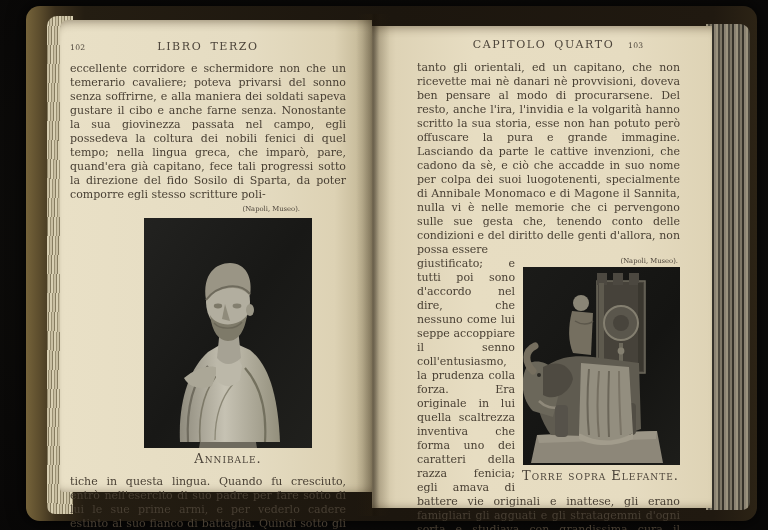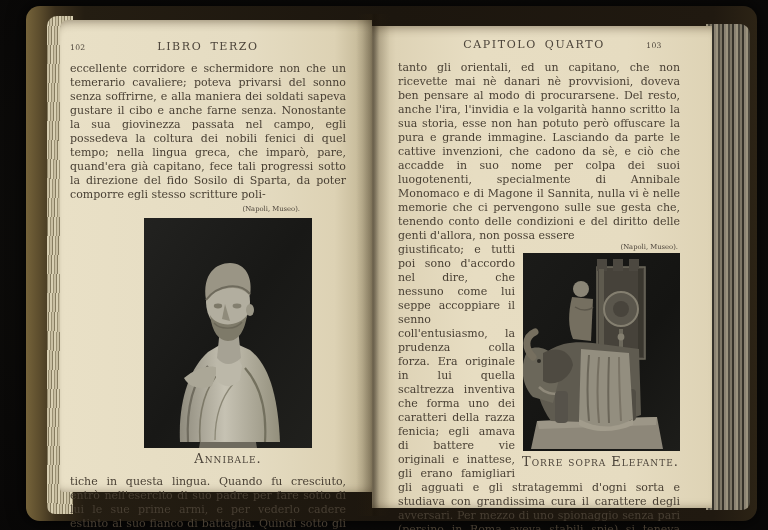--- a/index.html
+++ b/index.html
@@ -19,27 +19,27 @@
   
   .page{position:absolute;color:#453d31;}
   .page-left{left:60px;top:20px;width:312px;height:472px;
     background:linear-gradient(90deg,#e9e0c6 0%,#e5dcc2 60%,#ddd2b4 88%,#c4b897 97%,#a89c7d 100%);
     border-radius:8px 0 0 4px;
     box-shadow:inset 0 10px 10px -8px rgba(60,45,25,.45), inset 0 -6px 8px -6px rgba(60,45,25,.4);
     padding:20px 26px 0 10px;box-sizing:border-box;}
   .page-right{left:372px;top:26px;width:340px;height:482px;
     background:linear-gradient(90deg,#9c9075 0%,#c9bd9e 2%,#ded3b6 7%,#e7ddc2 30%,#e6dcc1 75%,#ded3b5 100%);
     box-shadow:inset 0 10px 10px -8px rgba(60,45,25,.45), inset 0 -6px 8px -6px rgba(60,45,25,.4);
-    padding:12px 32px 0 26px;box-sizing:border-box;}
+    padding:12px 32px 0 45px;box-sizing:border-box;}
   .gutter-shadow{position:absolute;left:356px;top:14px;width:34px;height:502px;pointer-events:none;
     background:linear-gradient(90deg,rgba(40,30,15,0) 0%,rgba(40,30,15,.28) 45%,rgba(25,18,8,.4) 52%,rgba(40,30,15,.15) 70%,rgba(40,30,15,0) 100%);}
   
   .header-row{display:flex;align-items:baseline;font-size:7.6px;letter-spacing:.3px;color:#4c443a;}
   .pagenum{width:42px;}
-  .pagenum.right{text-align:center;width:52px;}
+  .pagenum.right{text-align:left;width:52px;}
   .running-title{flex:1;text-align:center;letter-spacing:1.6px;word-spacing:3px;font-size:11px;}
   .body-text{font-size:11px;line-height:14px;text-align:justify;color:#483f33;}
   .para1-left{margin:9px 0 0 0;}
   .credit{font-size:6.8px;color:#4c443a;text-align:right;}
   .credit-left{margin:3px 46px 0 0;}
   .photo-frame{background:#1a1a18;display:block;}
   .fig-left{margin:5px 0 0 62px;width:168px;padding-left:12px;}
   .caption{font-variant:small-caps;font-size:13px;letter-spacing:1px;text-align:center;color:#4c443a;margin-top:3px;}
   .para2-left{margin:9px 0 0 0;}
   .para1a-right{margin:10px 0 0 0;}

